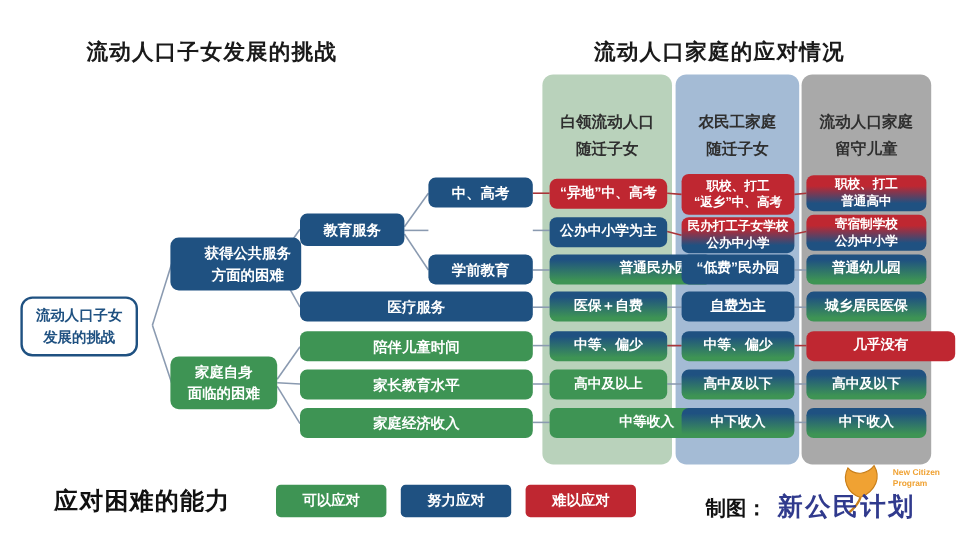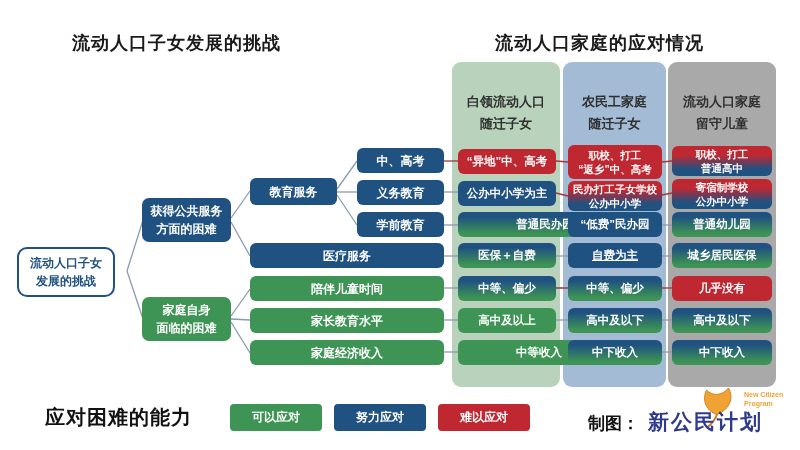--- a/index.html
+++ b/index.html
@@ -116,27 +116,26 @@
 
   <div class="abs col-header" id="header-1">白领流动人口
 随迁子女</div>
   <div class="abs col-header" id="header-2">农民工家庭
 随迁子女</div>
   <div class="abs col-header" id="header-3">流动人口家庭
 留守儿童</div>
 
   <div class="abs node node-root" style="left:17px;top:247px;width:94px;height:46px;">流动人口子女
 发展的挑战</div>
-  <div class="abs node node-blue node-l2" style="left:142px;top:198px;width:89px;height:44px;">获得公共服务
+  <div class="abs node node-blue node-l2" style="left:142px;top:198px;width:89px;height:44px;padding-left:20px;">获得公共服务
 方面的困难</div>
   <div class="abs node node-green node-l2" style="left:142px;top:297px;width:89px;height:44px;">家庭自身
 面临的困难</div>
   <div class="abs node node-blue node-l3" style="left:250px;top:178px;width:87px;height:27px;">教育服务</div>
   <div class="abs node node-blue node-l3" style="left:357px;top:148px;width:87px;height:25px;">中、高考</div>
-  <div class="abs node node-blue node-l3" style="left:357px;top:180px;width:87px;height:25px;">义务教育</div>
   <div class="abs node node-blue node-l3" style="left:357px;top:212px;width:87px;height:25px;">学前教育</div>
   <div class="abs node node-blue node-l3" style="left:250px;top:243px;width:194px;height:25px;">医疗服务</div>
   <div class="abs node node-green node-l3" style="left:250px;top:276px;width:194px;height:25px;">陪伴儿童时间</div>
   <div class="abs node node-green node-l3" style="left:250px;top:308px;width:194px;height:25px;">家长教育水平</div>
   <div class="abs node node-green node-l3" style="left:250px;top:340px;width:194px;height:25px;">家庭经济收入</div>
 
   <div class="abs cell lv-hard" style="left:458px;top:149px;width:98px;height:25px;">“异地”中、高考</div>
   <div class="abs cell lv-effort" style="left:458px;top:181px;width:98px;height:25px;">公办中小学为主</div>
   <div class="abs cell lv-effort_can" style="left:458px;top:212px;width:98px;height:25px;padding-left:38px;">普通民办园</div>
   <div class="abs cell lv-effort_can" style="left:458px;top:243px;width:98px;height:25px;">医保＋自费</div>
@@ -153,21 +152,21 @@
   <div class="abs cell lv-effort_can" style="left:568px;top:276px;width:94px;height:25px;">中等、偏少</div>
   <div class="abs cell lv-effort_can" style="left:568px;top:308px;width:94px;height:25px;">高中及以下</div>
   <div class="abs cell lv-effort_can" style="left:568px;top:340px;width:94px;height:25px;">中下收入</div>
 
   <div class="abs cell two-line lv-hard_effort" style="left:672px;top:146px;width:100px;height:30px;">职校、打工
 普通高中</div>
   <div class="abs cell two-line lv-hard_effort" style="left:672px;top:179px;width:100px;height:30px;">寄宿制学校
 公办中小学</div>
   <div class="abs cell lv-effort_can" style="left:672px;top:212px;width:100px;height:25px;">普通幼儿园</div>
   <div class="abs cell lv-effort_can" style="left:672px;top:243px;width:100px;height:25px;">城乡居民医保</div>
-  <div class="abs cell lv-hard" style="left:672px;top:276px;width:100px;height:25px;">几乎没有</div>
+  <div class="abs cell lv-hard" style="left:672px;top:276px;width:124px;height:25px;">几乎没有</div>
   <div class="abs cell lv-effort_can" style="left:672px;top:308px;width:100px;height:25px;">高中及以下</div>
   <div class="abs cell lv-effort_can" style="left:672px;top:340px;width:100px;height:25px;">中下收入</div>
 
   <div class="abs legend-label" style="left:45px;top:404px;">应对困难的能力</div>
   <div class="abs legend-chip lv-can" style="left:230px;top:404px;">可以应对</div>
   <div class="abs legend-chip lv-effort" style="left:334px;top:404px;">努力应对</div>
   <div class="abs legend-chip lv-hard" style="left:438px;top:404px;">难以应对</div>
 
   <div class="abs credit" style="left:588px;top:412px;">制图：</div>
   <div class="abs" style="left:648px;top:386px;width:145px;height:58px;">

